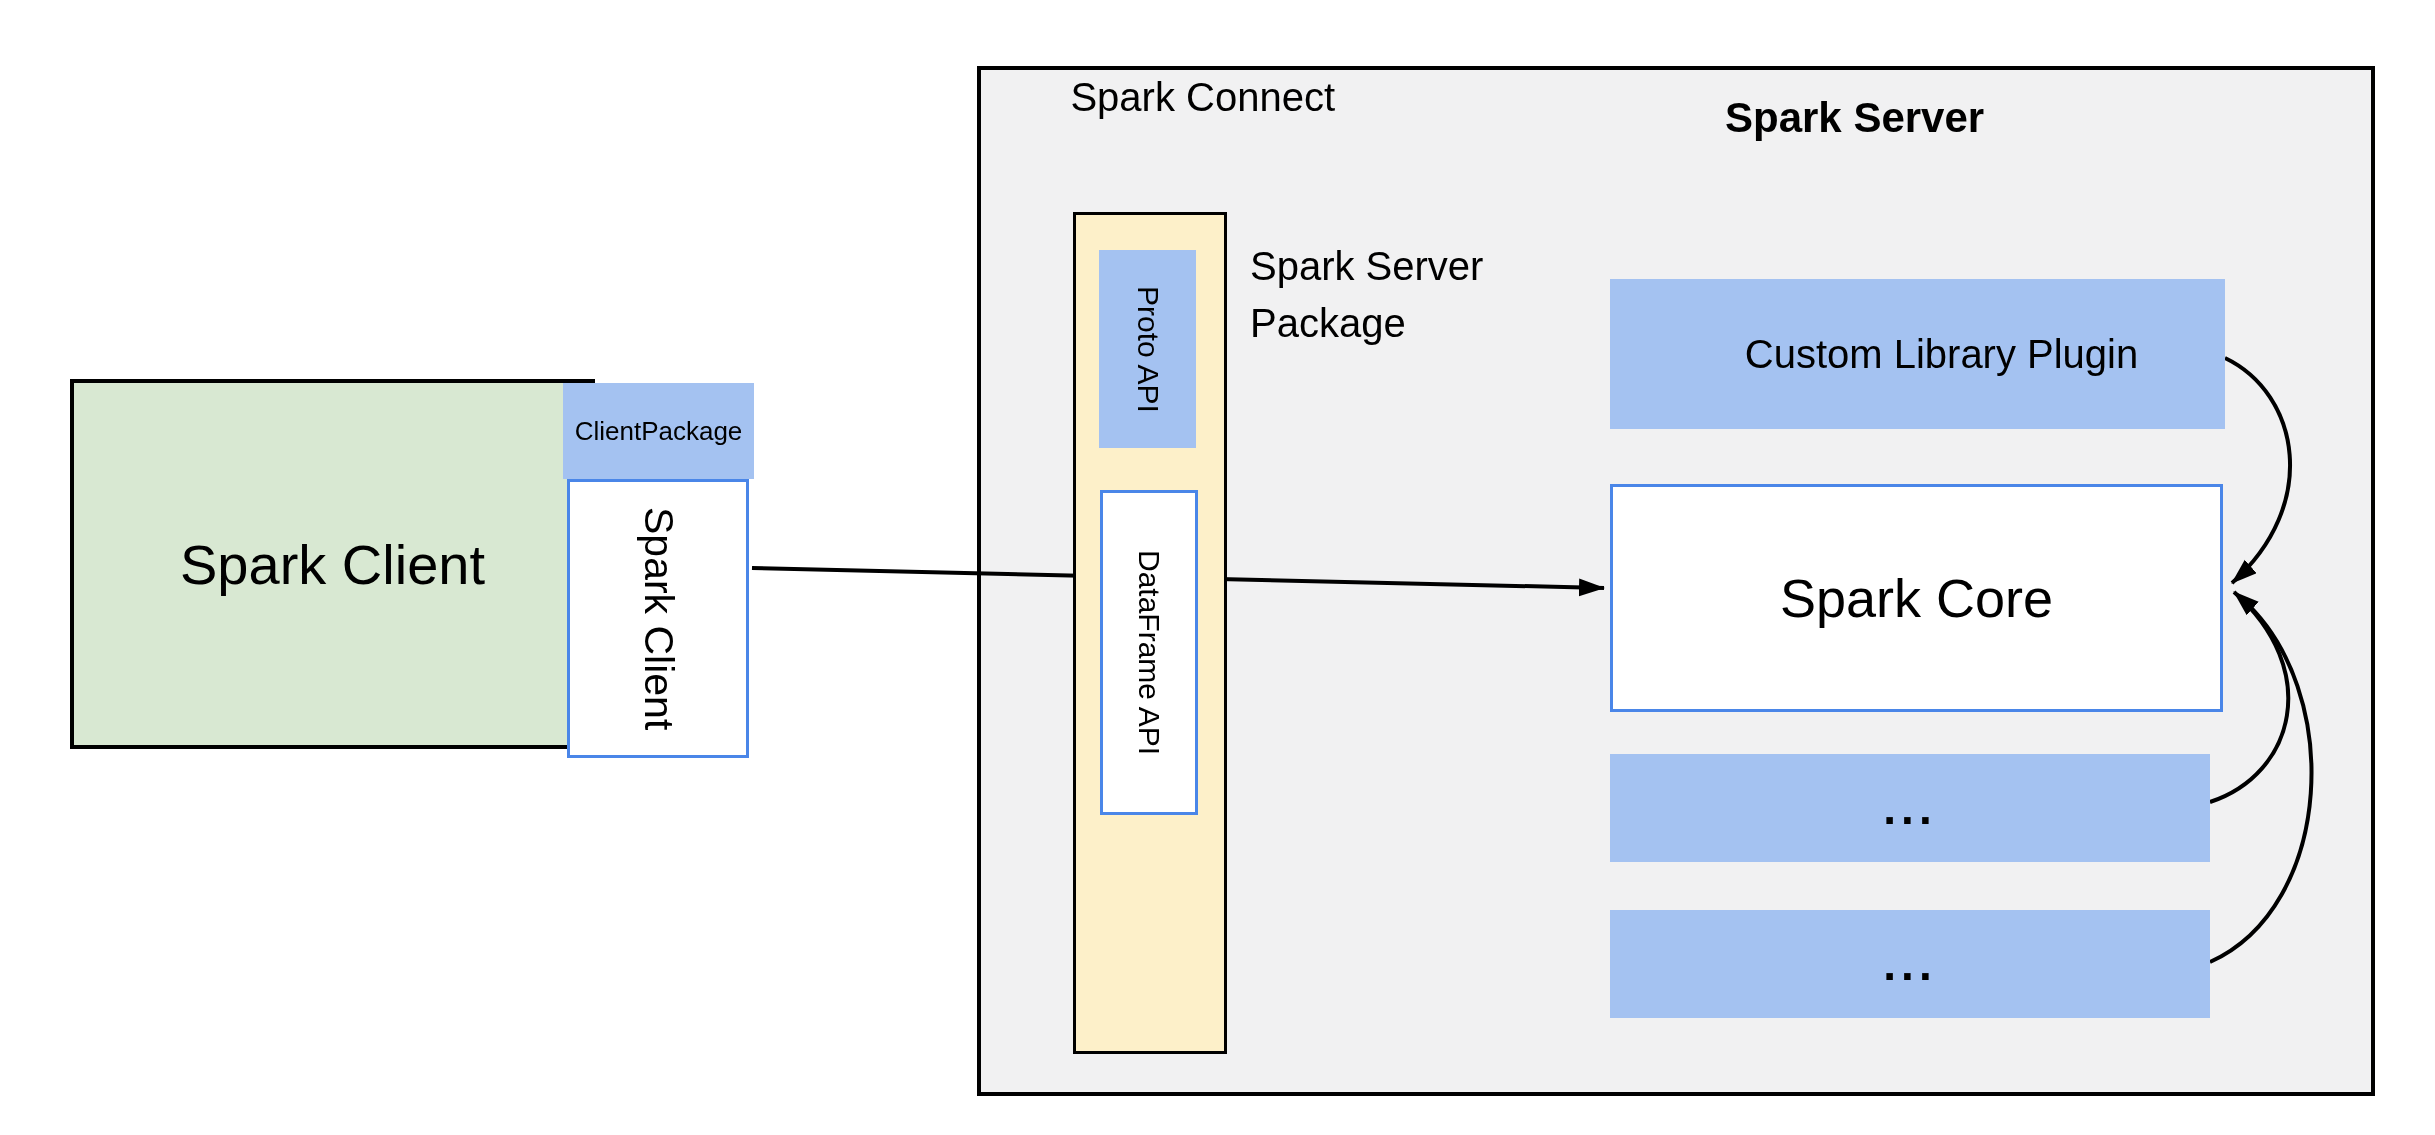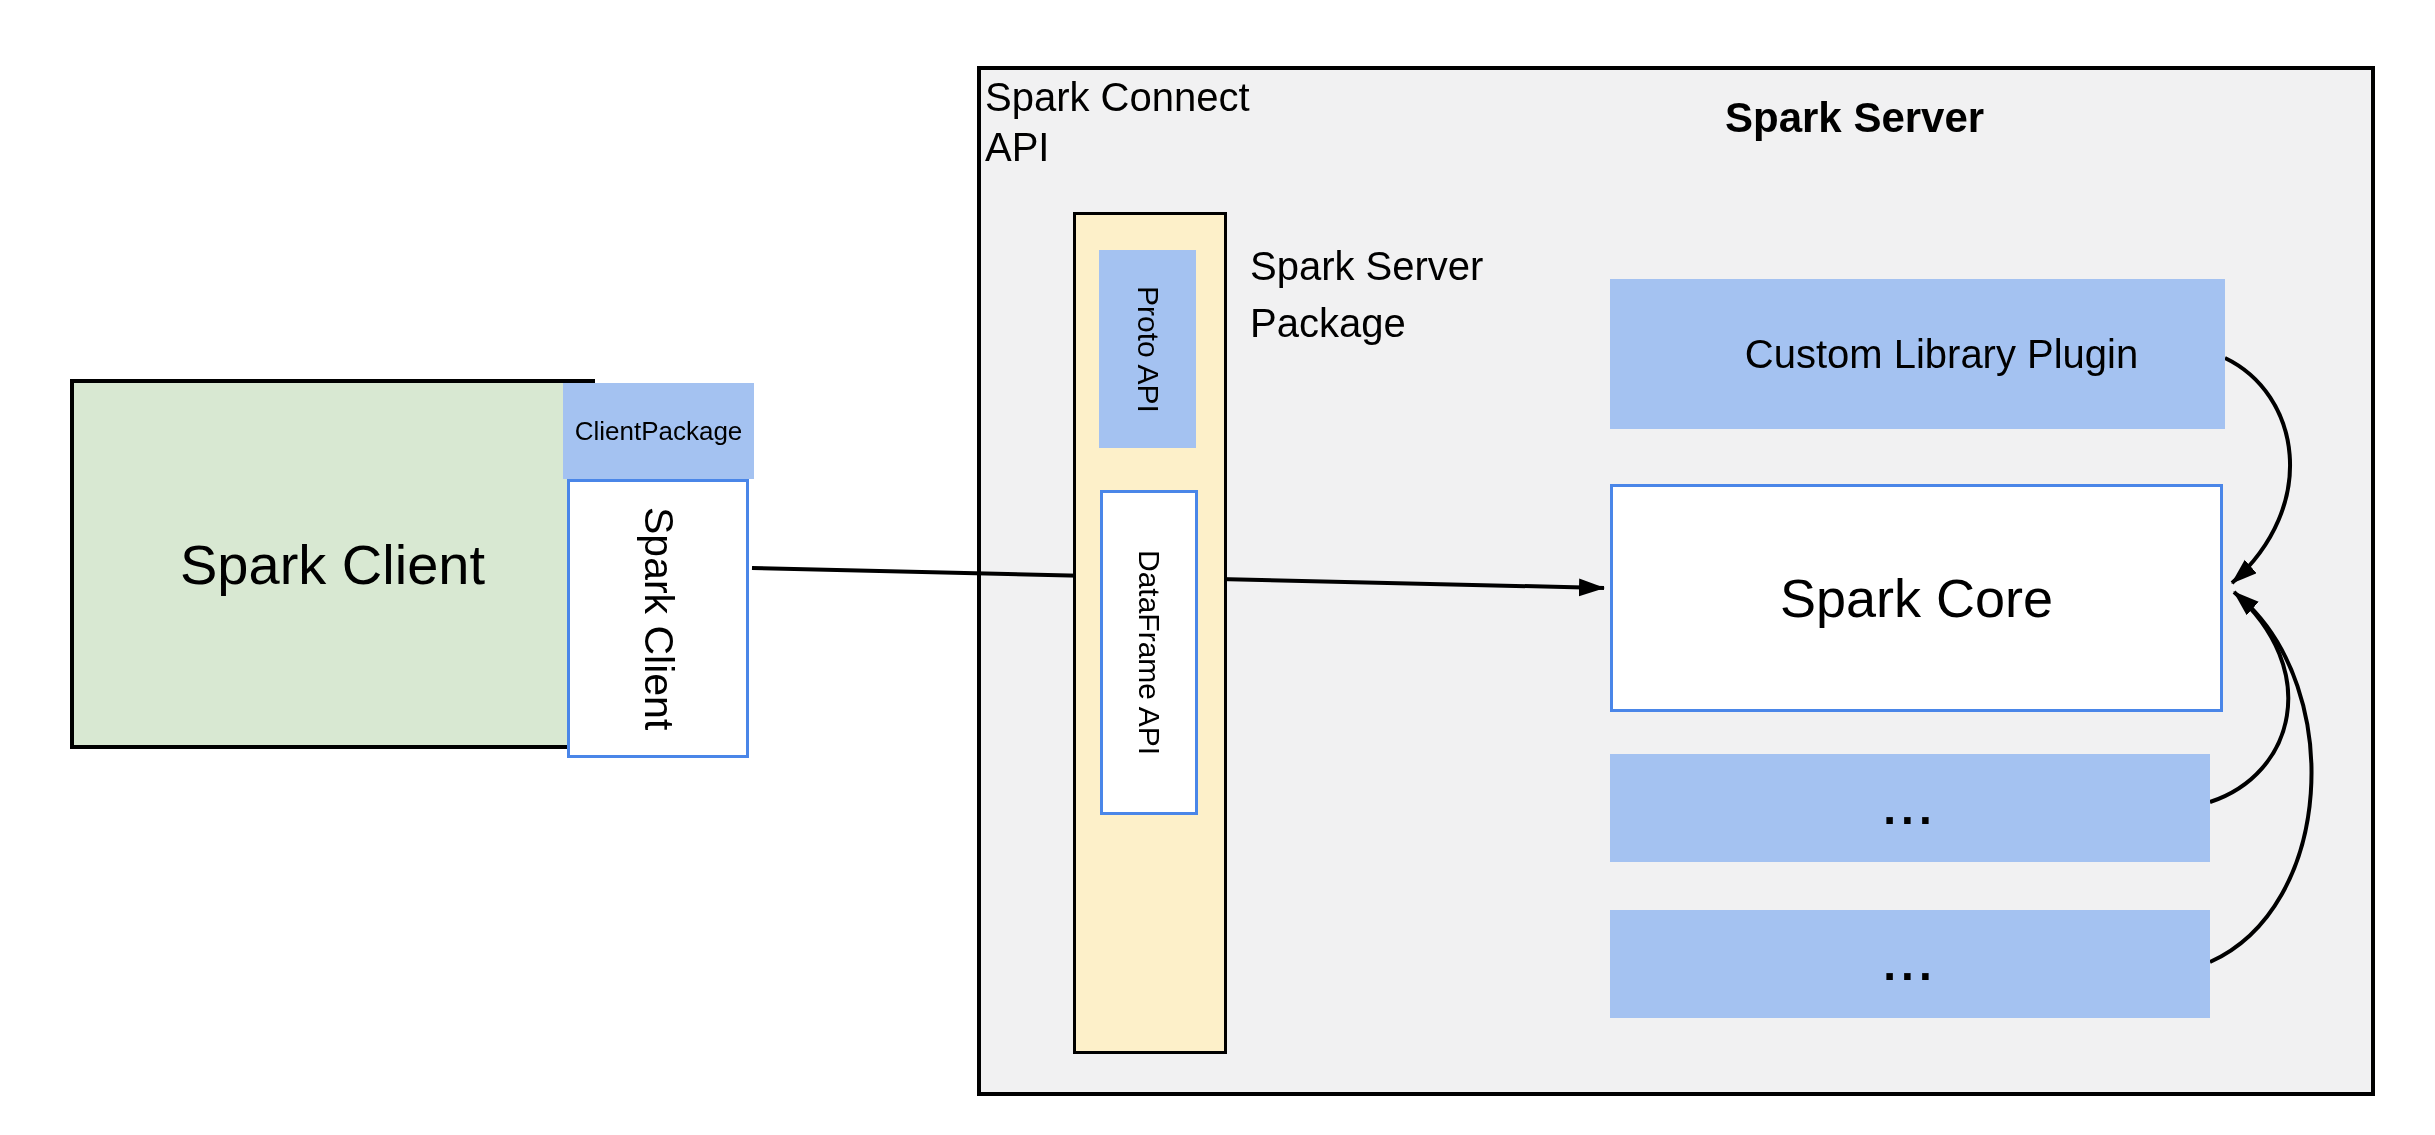--- a/index.html
+++ b/index.html
@@ -42,21 +42,21 @@
   }
   .arrow{
     fill:none;
     stroke:var(--black);
     stroke-width:4px;
   }
   .arrow-head{ fill:var(--black); }
 
   .lbl-connect{
     left:985px; top:72px; width:350px;
-    text-align:left;
+    text-align:right;
     font-size:40px; line-height:50px;
     z-index:3;
   }
   .lbl-server-title{
     left:1725px; top:94px;
     font-size:42px; line-height:48px; font-weight:bold;
     z-index:3;
   }
   .lbl-library{
     left:1250px; top:238px;
@@ -158,21 +158,20 @@
       </marker>
     </defs>
     <path class="arrow" d="M752,568 L1604,588" marker-end="url(#ah)"></path>
     <path class="arrow" d="M2225,358 C2300,394 2320,505 2232,583" marker-end="url(#ah)"></path>
     <path class="arrow" d="M2210,802 C2295,774 2322,670 2234,592" marker-end="url(#ah)"></path>
     <path class="arrow" d="M2210,962 C2334,906 2344,690 2242,599"></path>
   </svg>
 
   <div class="abs lbl-connect">
     <div>Spark Connect</div>
-    <div>API</div>
   </div>
 
   <div class="abs lbl-server-title">Spark Server</div>
 
   <div class="abs box-yellow"></div>
   <div class="abs box-proto">
     <span class="vtext">Proto API</span>
   </div>
   <div class="abs box-dataframe">
     <span class="vtext">DataFrame API</span>

